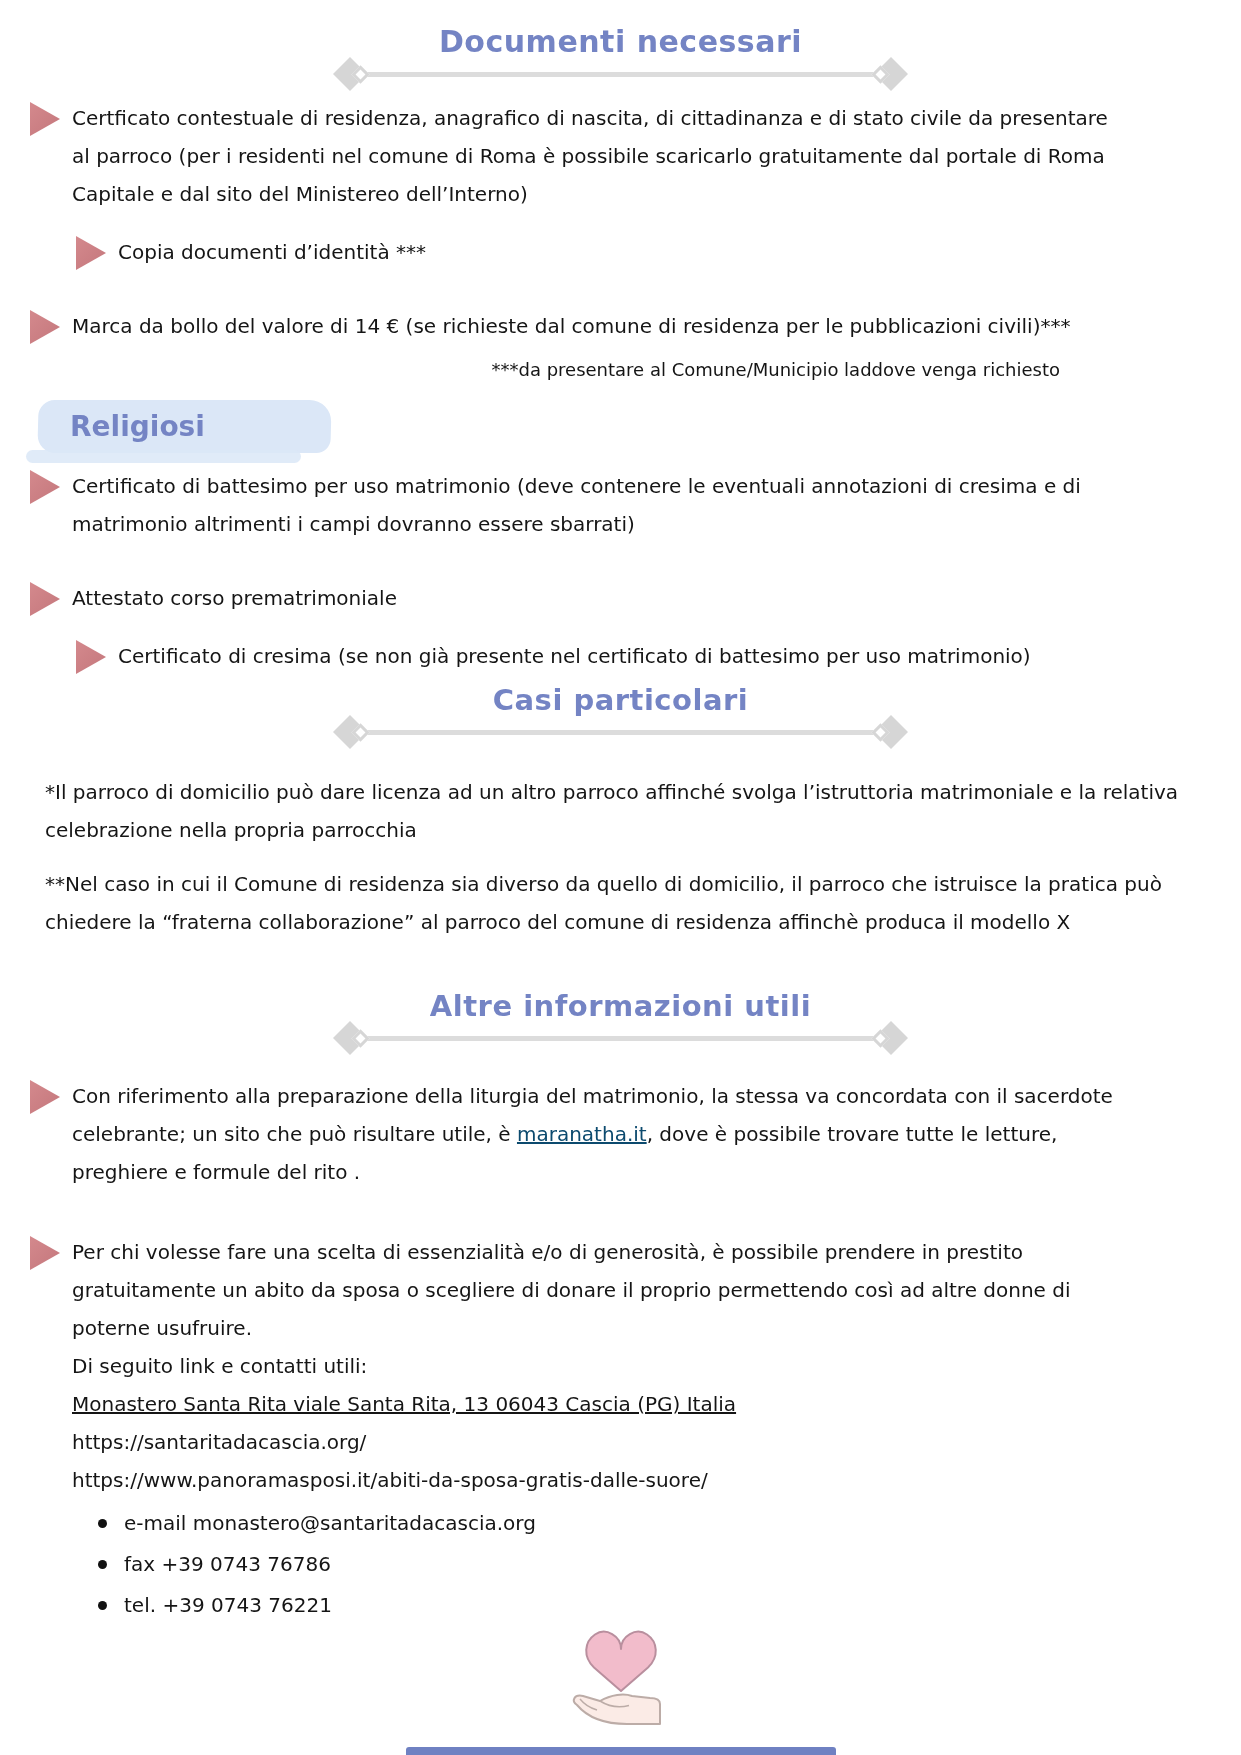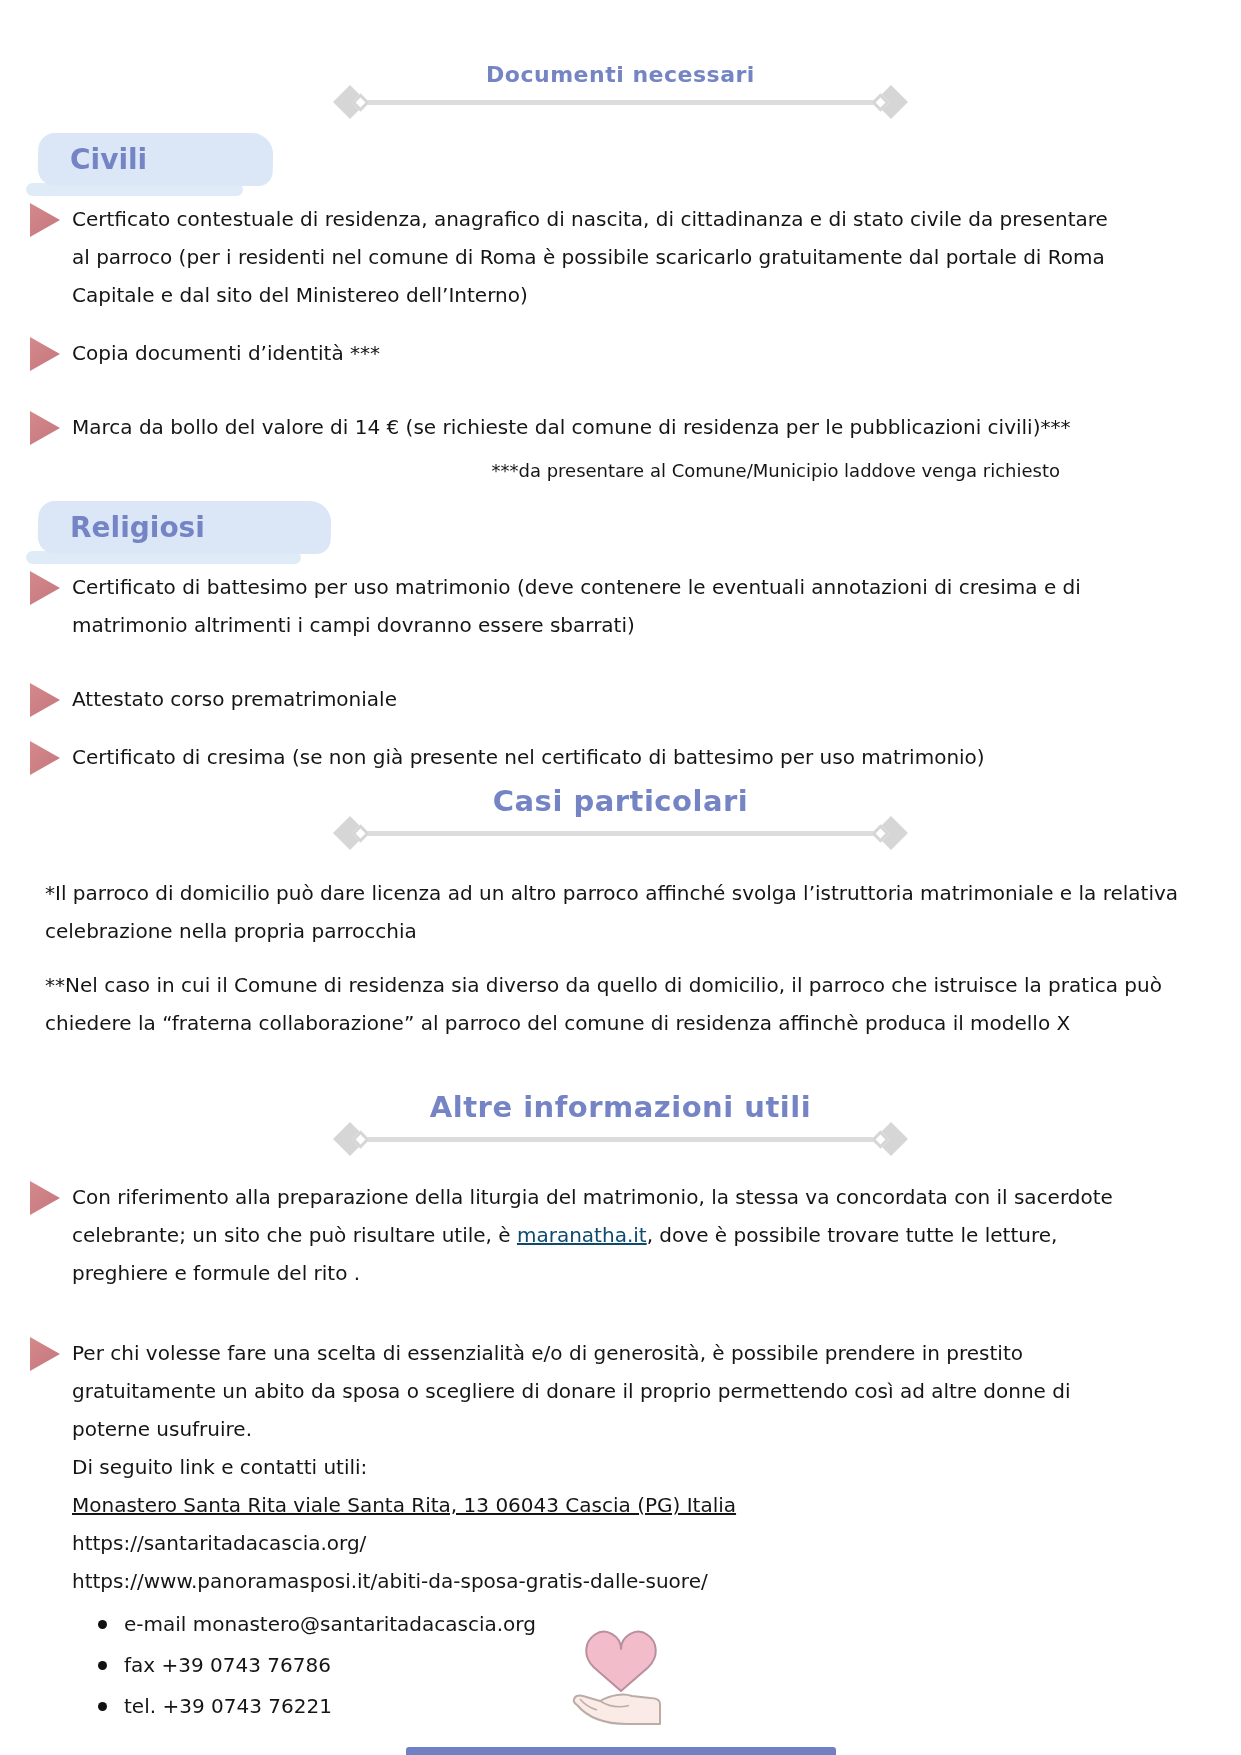--- a/index.html
+++ b/index.html
@@ -11,24 +11,23 @@
     position:relative;
     overflow:hidden;
   }
   .page { position:relative; width:1241px; height:1755px; }
   .content { padding:24px 30px 0 30px; }
 
   
   .main-title, .center-head {
     text-align:center;
     color:#7484c4;
-    font-size:22px;
+    font-size:30px;
     font-weight:600;
     letter-spacing:.5px;
-    margin-top:38px;
   }
   .center-head { font-size:29px; }
 
   
   .divider {
     display:flex; align-items:center;
     width:565px; margin:0 auto; height:30px;
   }
   .d-big { width:24px; height:24px; background:#d6d6d6; transform:rotate(45deg); flex:0 0 auto; }
   .d-small {
@@ -61,21 +60,21 @@
   
   .bullet { display:flex; align-items:flex-start; gap:12px; }
   .arrow {
     flex:0 0 auto; width:30px; height:34px; margin-top:3px;
     background:linear-gradient(135deg, #d4898d 0%, #c4777c 100%);
     clip-path:polygon(0 0, 100% 50%, 0 100%);
   }
   .btext { font-size:20px; line-height:1.9; max-width:1045px; }
 
   .mt-b1 { margin-top:10px; }
-  .mt-b2 { margin-top:20px; }
+  .mt-b2 { margin-top:20px;margin-left:46px; }
   .mt-b3 { margin-top:36px; }
 
   .note {
     text-align:right; padding-right:151px;
     font-size:18px; margin-top:14px;
   }
 
   
   .para { font-size:20px; line-height:1.9; margin:22px 0 0 15px; max-width:1150px; }
   .address-link { color:#151515; text-decoration:underline; }
@@ -110,23 +109,20 @@
     <h1 class="main-title">Documenti necessari</h1>
     <div class="divider">
       <span class="d-big"></span>
       <span class="d-small"></span>
       <span class="d-line"></span>
       <span class="d-small"></span>
       <span class="d-big"></span>
     </div>
 
     
-    <div class="brush">
-      <span class="brush-label">Civili</span>
-    </div>
 
     <div class="bullet mt-b1">
       <span class="arrow"></span>
       <p class="btext">Certficato contestuale di residenza, anagrafico di nascita, di cittadinanza e di stato civile  da presentare al parroco (per i residenti nel comune di Roma è possibile scaricarlo gratuitamente dal portale di Roma Capitale e dal sito del Ministereo dell’Interno)</p>
     </div>
 
     <div class="bullet mt-b2">
       <span class="arrow"></span>
       <p class="btext">Copia documenti d’identità ***</p>
     </div>

